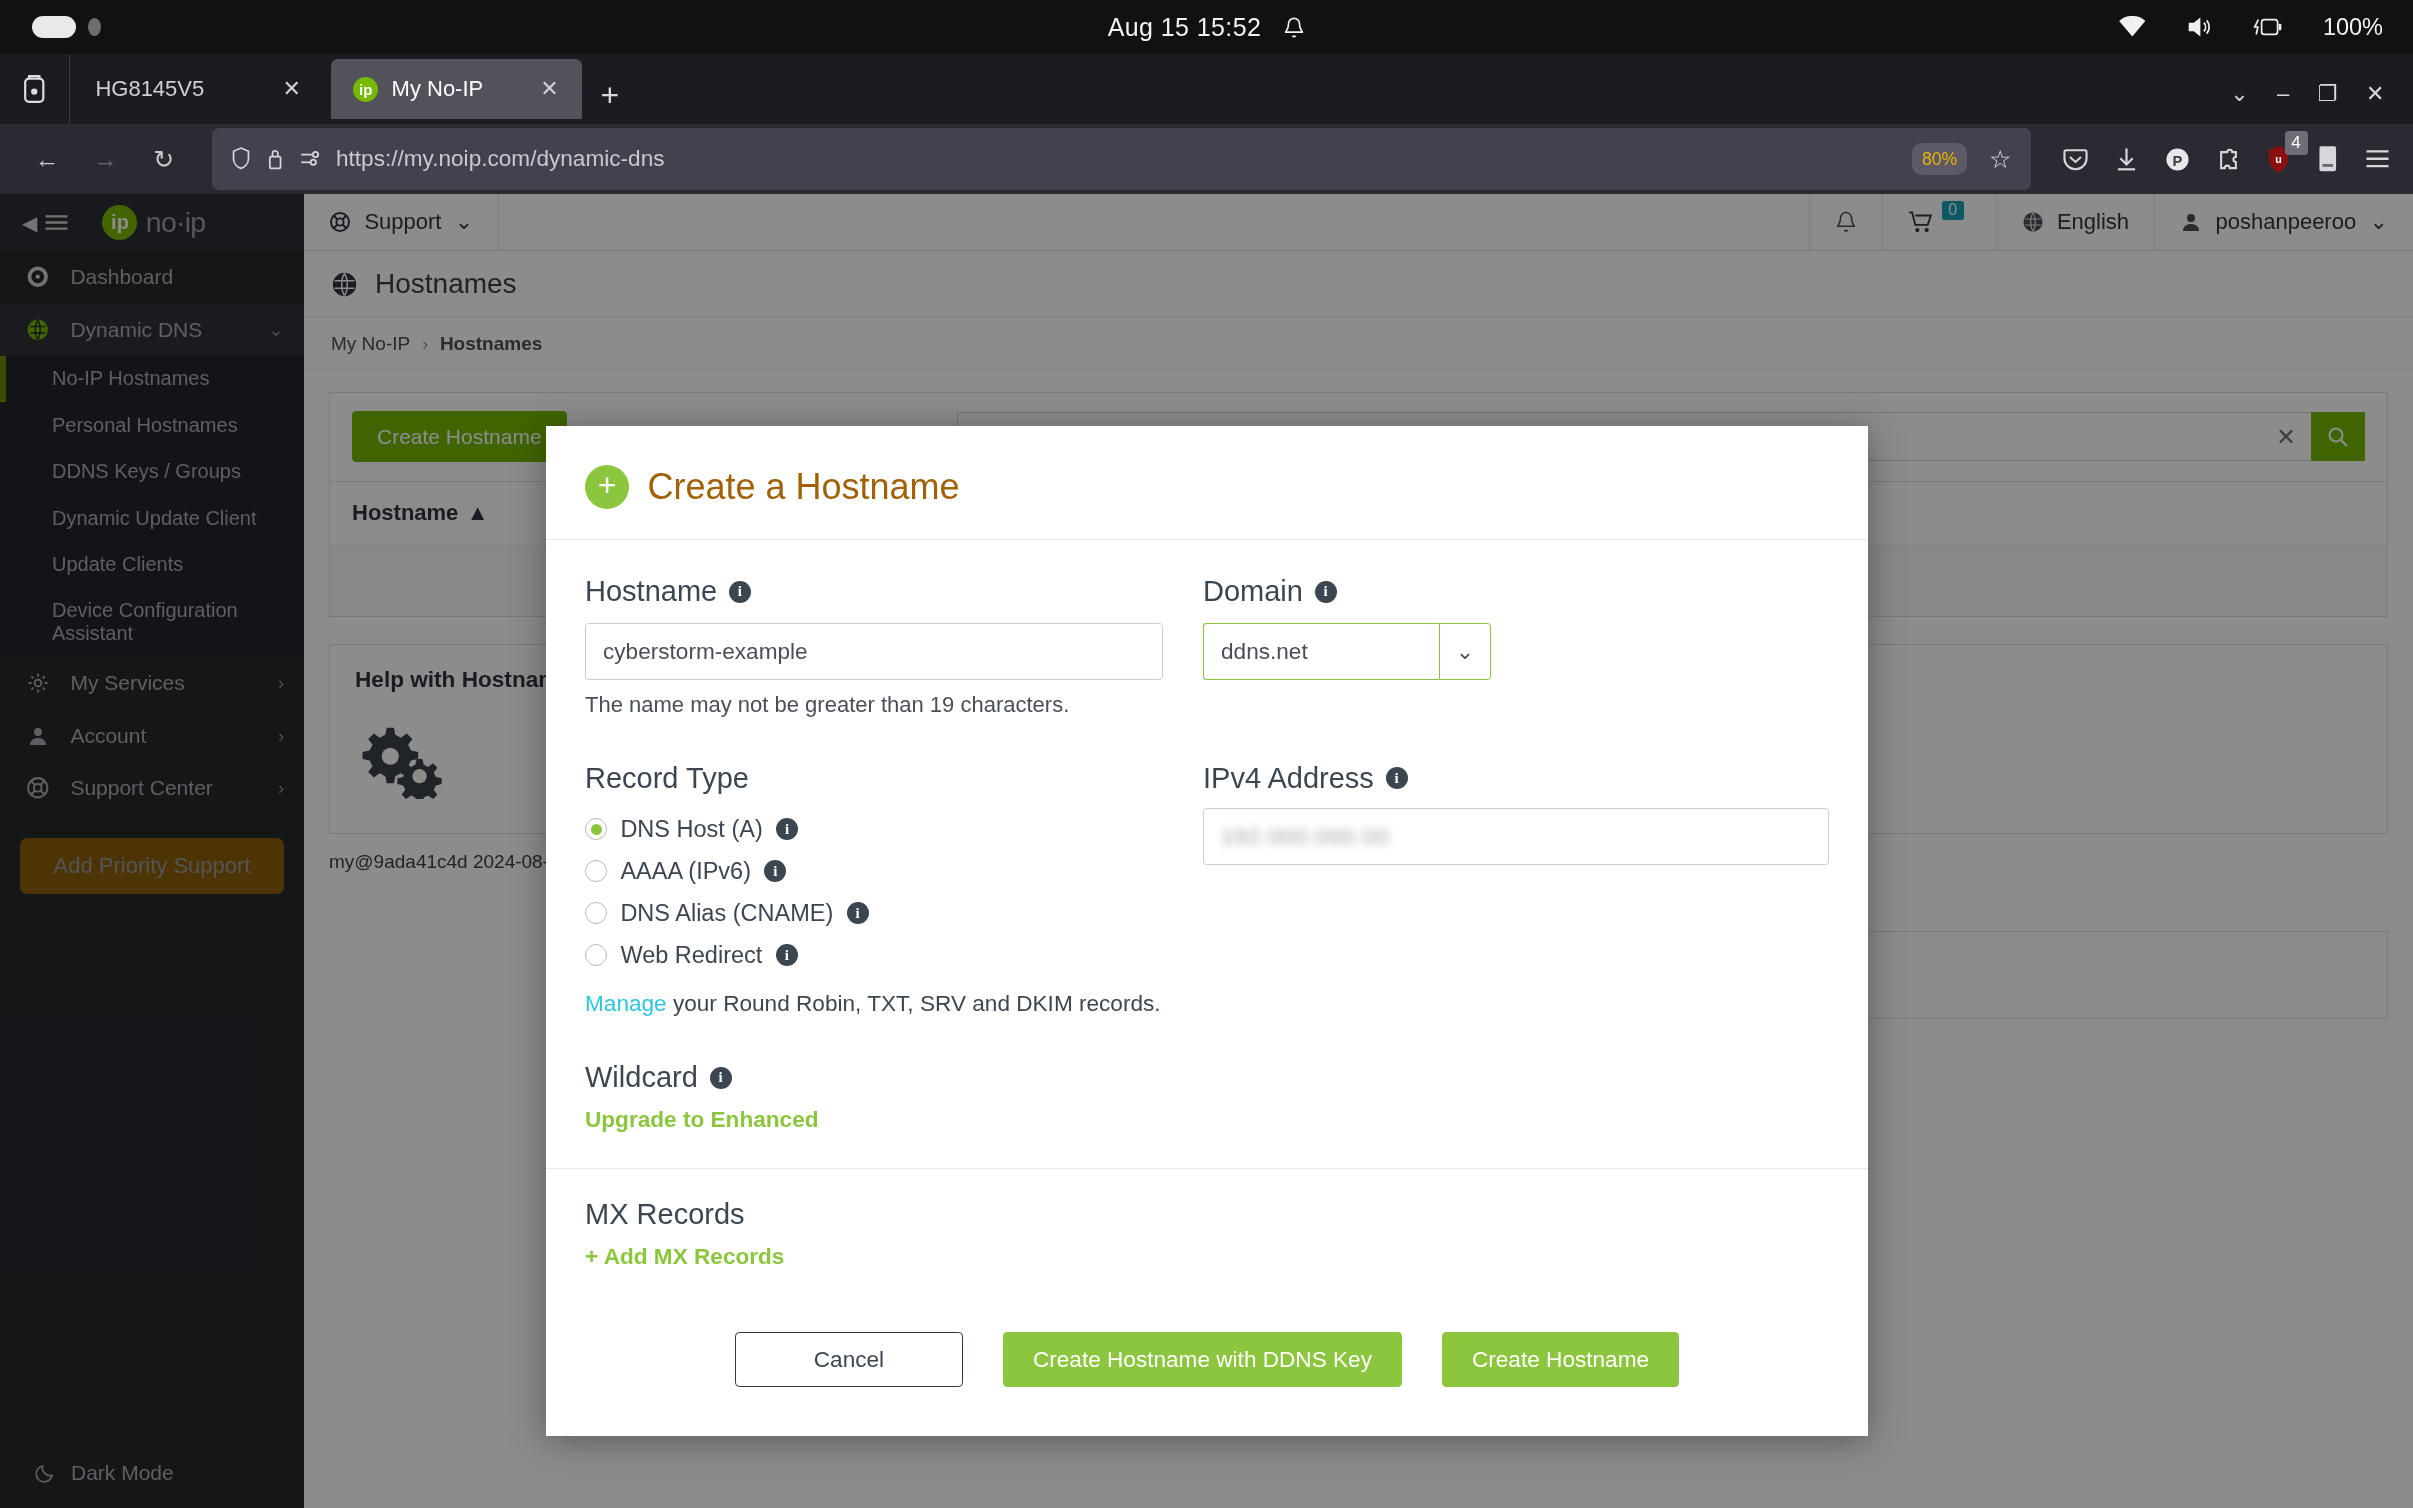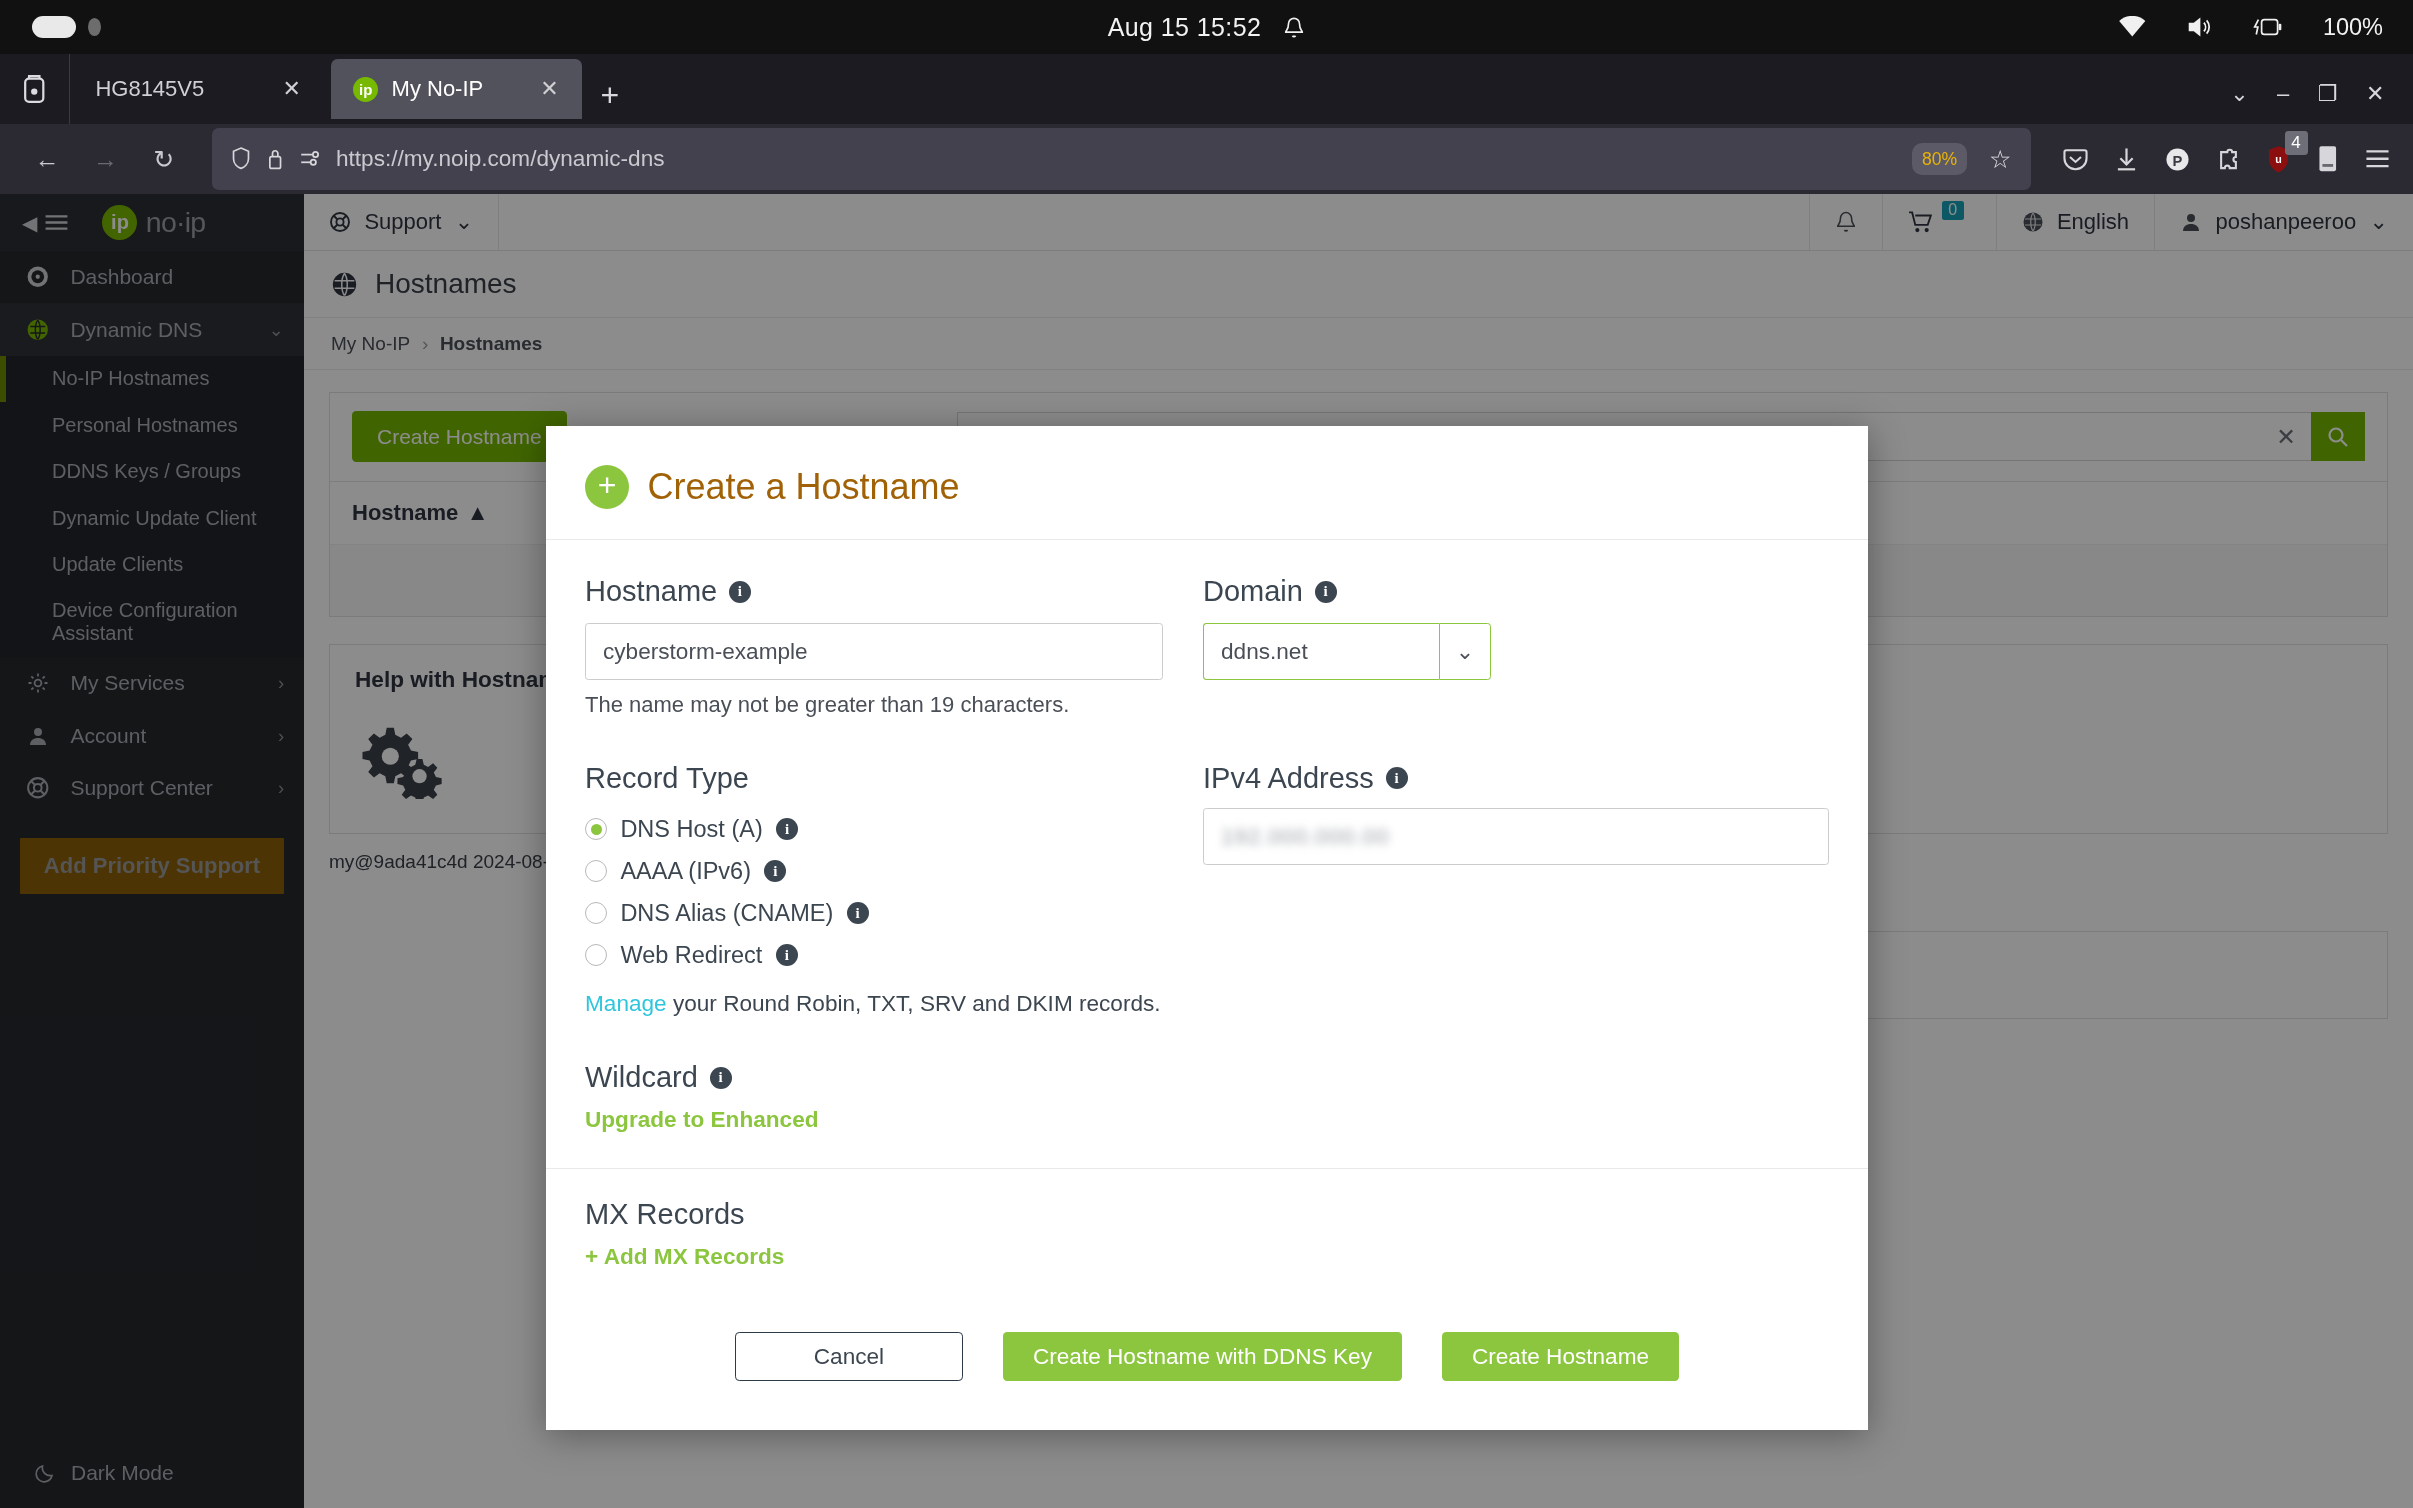--- a/index.html
+++ b/index.html
@@ -126,21 +126,21 @@
   .sb-sub { background: #22252a; }
   .sb-subitem {
     padding: 11.7px 20px 11.7px 52px; color: #a9adb3; font-size: 20px; position: relative;
   }
   .sb-subitem.current::before {
     content: ""; position: absolute; left: 0; top: 0; bottom: 0;
     width: 5.9px; background: #6d8c00;
   }
   .sb-cta {
     margin: 23.5px 20px 0 20px; background: #8a6008; color: #9b9b9b;
-    text-align: center; padding: 15px 0; border-radius: 1px; font-size: 22px; font-weight: bold;
+    text-align: center; padding: 15px 0; border-radius: 7px; font-size: 22px;
   }
   .sb-darkmode {
     position: absolute; bottom: 23.5px; left: 0; right: 0;
     display: flex; align-items: center; gap: 15px; padding-left: 34px;
     font-size: 21px; color: #a9adb3;
   }
 
   
   .page { position: absolute; left: 304px; top: 0; right: 0; bottom: 0; background: #fff; }
   .dim { position: absolute; inset: 0; background: rgba(0,0,0,0.45); z-index: 5; }
@@ -285,21 +285,21 @@
   .divider { border-top: 0.8px solid #e9e9e9; margin: 35px -39px 0 -39px; }
   .mx-block { padding: 28.5px 39px 0 39px; }
   .mx-title { font-size: 29px; color: #3c4650; }
   .mx-add { margin-top: 13.4px; font-size: 22.6px; color: #8cc63e; font-weight: bold; }
 
   .modal-footer {
     display: flex; justify-content: center; gap: 40px;
     padding: 62px 39px 49px 39px;
   }
   .btn {
-    font-size: 22.6px; border-radius: 4.2px; padding: 0 30px; height: 49px;
+    font-size: 22.6px; border-radius: 4.2px; padding: 0 30px; height: 55px;
     display: flex; align-items: center; justify-content: center;
     font-family: "Liberation Sans", sans-serif; border: none; cursor: pointer;
   }
   .btn-cancel { background: #fff; color: #3c4650; border: 1.7px solid #2d3a47; min-width: 228px; }
   .btn-green { background: #8cc63e; color: #fff; }
   .btn-green.primary { background: #8cc63e; }
   .blurred {
     filter: blur(4.2px); color: #9aa0a6; font-size: 22.6px;
     letter-spacing: 0.8px; user-select: none;
   }

